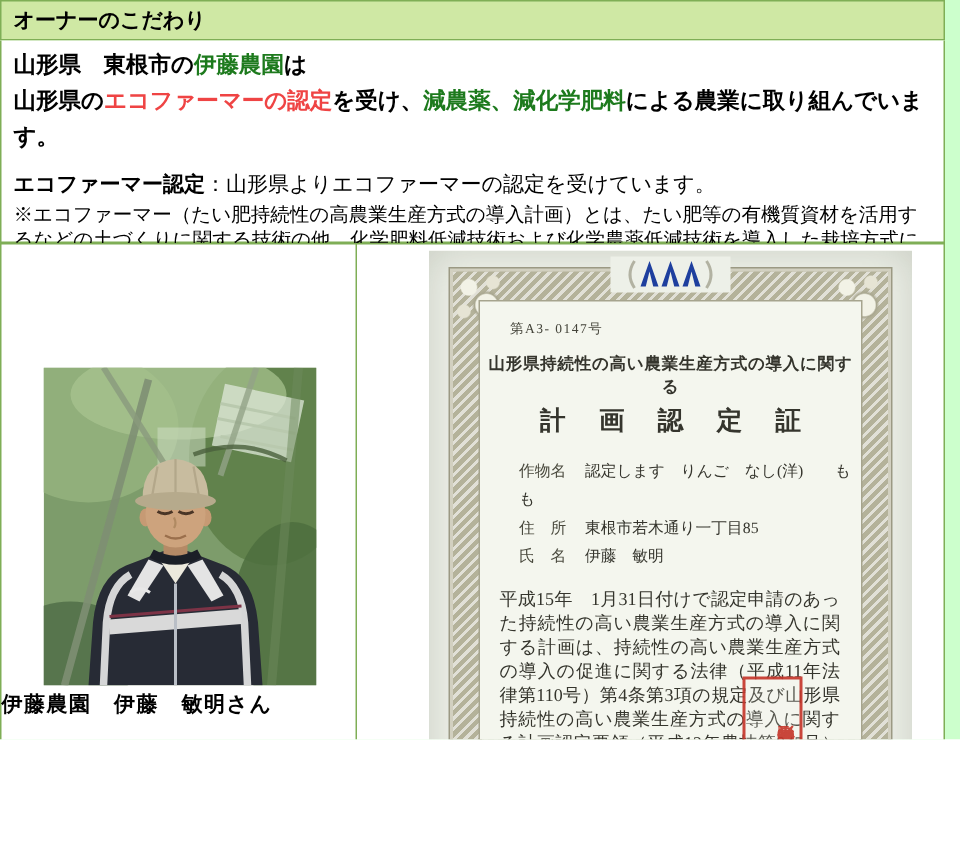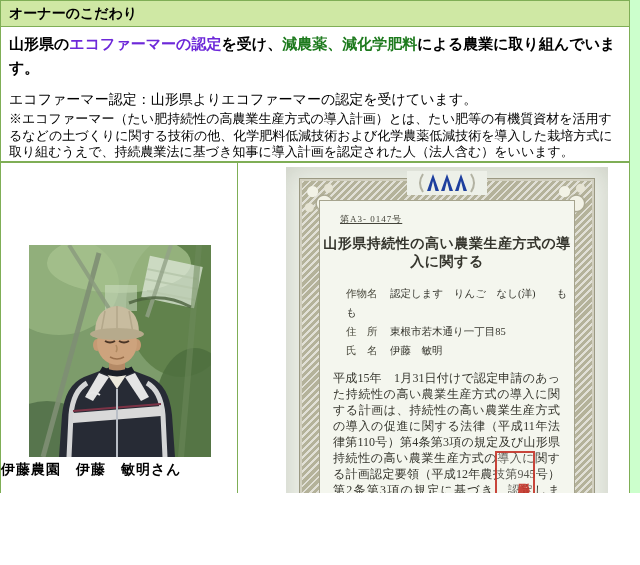--- a/index.html
+++ b/index.html
@@ -18,24 +18,24 @@
   }
   
   .textbox{
     position:absolute; left:0; top:27px; width:630px; height:135px;
     box-sizing:border-box; background:#ffffff;
     border:1px solid #7fae56; border-top:none;
     padding:5px 8px 0 8px;
   }
   .intro{font-size:15px; font-weight:bold; line-height:24px;}
   .eco-line{margin-top:11px; font-size:14px; line-height:18px;}
-  .eco-line .head{font-weight:normal;}
+  .eco-line .head{font-weight:bold;}
   .note{margin-top:2px; font-size:13px; line-height:16.5px; font-weight:normal;}
   .t-green{color:#1d7a1d;}
-  .t-red{color:#6d28d9;}
+  .t-red{color:#ef4444;}
   
   .cell-left{
     position:absolute; left:0; top:162px; width:238px; height:397px;
     box-sizing:border-box; background:#fff; border:1px solid #7fae56;
   }
   .cell-right{
     position:absolute; left:238px; top:162px; width:392px; height:397px;
     box-sizing:border-box; background:#fff; border:1px solid #7fae56; border-left:none;
   }
   
@@ -63,22 +63,22 @@
       radial-gradient(circle at 58% 58%, #f2f2e6 0 7px, #a9a790 8px, rgba(0,0,0,0) 10px);
   }
   .fc.tl{left:-2px; top:-2px} .fc.tr{right:-2px; top:-2px}
   .fc.bl{left:-2px; bottom:-2px} .fc.br{right:-2px; bottom:-2px}
   .cert-paper{
     position:absolute; left:18px; right:18px; top:20px; bottom:20px;
     background:#f4f6ee; box-shadow:0 0 0 1px #a6a48e; overflow:hidden;
   }
   .logo{position:absolute; left:50%; top:4px; transform:translateX(-50%);
     background:#edf0e8; padding:1px 7px; line-height:0;}
-  .cert-number{margin:12px 7px 0 20px; font-size:9px; letter-spacing:1px; color:#44443a;text-decoration:underline;}
-  .cert-title-line{margin-top:9px; text-align:center; font-size:14px; font-weight:bold; letter-spacing:.5px;}
+  .cert-number{margin:12px 7px 0 20px; font-size:9px; letter-spacing:1px; color:#44443a;}
+  .cert-title-line{margin-top:9px; text-align:center; font-size:11px; font-weight:bold; letter-spacing:.5px;}
   .cert-title-main{margin-top:4px; text-align:center; font-size:17px; font-weight:bold; letter-spacing:9px; text-indent:9px;}
   .cert-fields{margin:13px 0 0 26px; font-size:10.5px; line-height:19px;}
   .cert-field .lab{display:inline-block; width:44px; color:#4a4a3e;}
   .cert-body{margin:10px 14px 0 13px; font-size:12px; line-height:16px; text-align:justify;}
   .cert-date{margin-top:9px; text-align:center; font-size:11.5px; letter-spacing:2px;}
   .seal{
     position:absolute; left:209px; top:284px; width:40px; height:48px;
     box-sizing:border-box; border:2px solid #c5372c; color:#c5372c;
     writing-mode:vertical-rl; font-size:12px; line-height:18px; letter-spacing:1px;
     font-weight:bold; padding-top:2px; text-align:center; opacity:.92;
@@ -89,20 +89,21 @@
 <body>
 
 <div id="page">
 
   <div class="header">
     <span>オーナーのこだわり</span>
   </div>
 
   <div class="textbox">
     <div class="intro">
+      <div><span>山形県　東根市の</span><span class="t-green">伊藤農園</span><span>は</span></div>
       <div><span>山形県の</span><span class="t-red">エコファーマーの認定</span><span>を受け、</span><span class="t-green">減農薬、減化学肥料</span><span>による農業に取り組んでいます。</span></div>
     </div>
     <div class="eco-line">
       <span class="head">エコファーマー認定</span><span>：山形県よりエコファーマーの認定を受けています。</span>
     </div>
     <div class="note">※エコファーマー（たい肥持続性の高農業生産方式の導入計画）とは、たい肥等の有機質資材を活用するなどの土づくりに関する技術の他、化学肥料低減技術および化学農薬低減技術を導入した栽培方式に取り組むうえで、持続農業法に基づき知事に導入計画を認定された人（法人含む）をいいます。</div>
   </div>
 
   <div class="cell-left">
     <div class="photo">
@@ -155,20 +156,21 @@
   <div class="cell-right">
     <div class="cert-scan">
       <div class="cert-frame">
         <div class="fc tl"></div>
         <div class="fc tr"></div>
         <div class="fc bl"></div>
         <div class="fc br"></div>
         <div class="cert-paper">
           <div class="cert-number">第A3- 0147号</div>
           <div class="cert-title-line">山形県持続性の高い農業生産方式の導入に関する</div>
+          <div class="cert-title-main">計 画 認 定 証</div>
           <div class="cert-fields">
             <div class="cert-field"><span class="lab">作物名</span><span>認定します　りんご　なし(洋)　　もも</span></div>
             <div class="cert-field"><span class="lab">住　所</span><span>東根市若木通り一丁目85</span></div>
             <div class="cert-field"><span class="lab">氏　名</span><span>伊藤　敏明</span></div>
           </div>
           <div class="cert-body">平成15年　1月31日付けで認定申請のあった持続性の高い農業生産方式の導入に関する計画は、持続性の高い農業生産方式の導入の促進に関する法律（平成11年法律第110号）第4条第3項の規定及び山形県持続性の高い農業生産方式の導入に関する計画認定要領（平成12年農技第945号）第2条第3項の規定に基づき、認定します。</div>
           <div class="cert-date">平成　15年　4月　30日</div>
 
         </div>
       </div>

